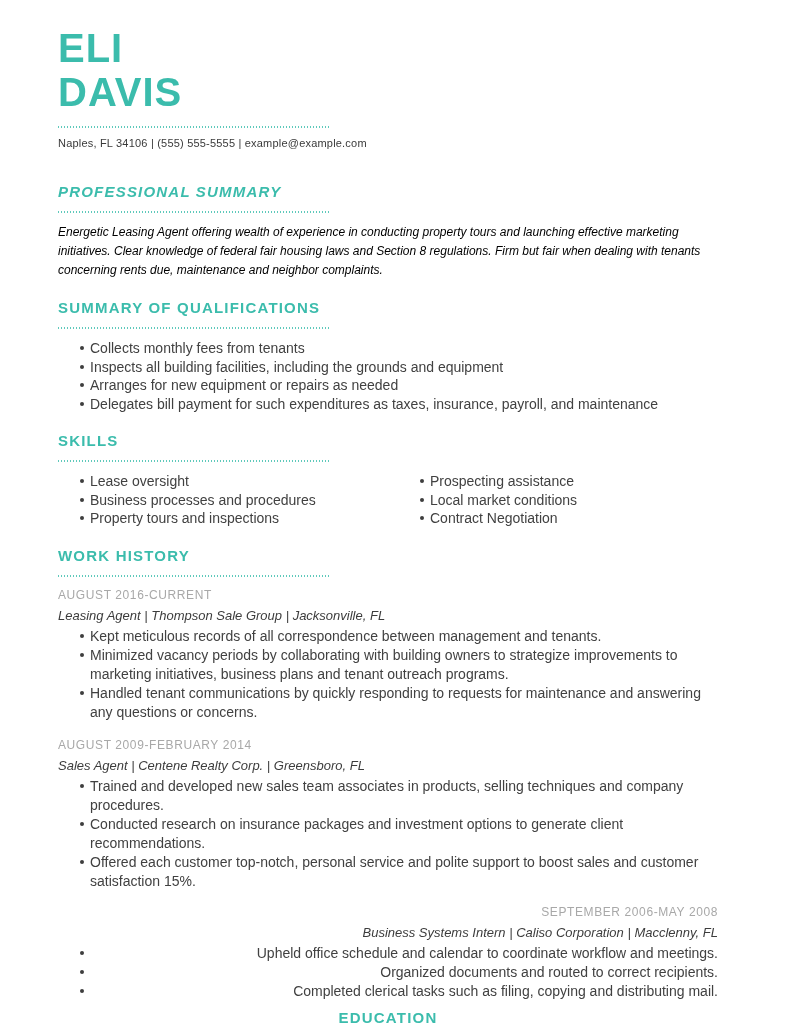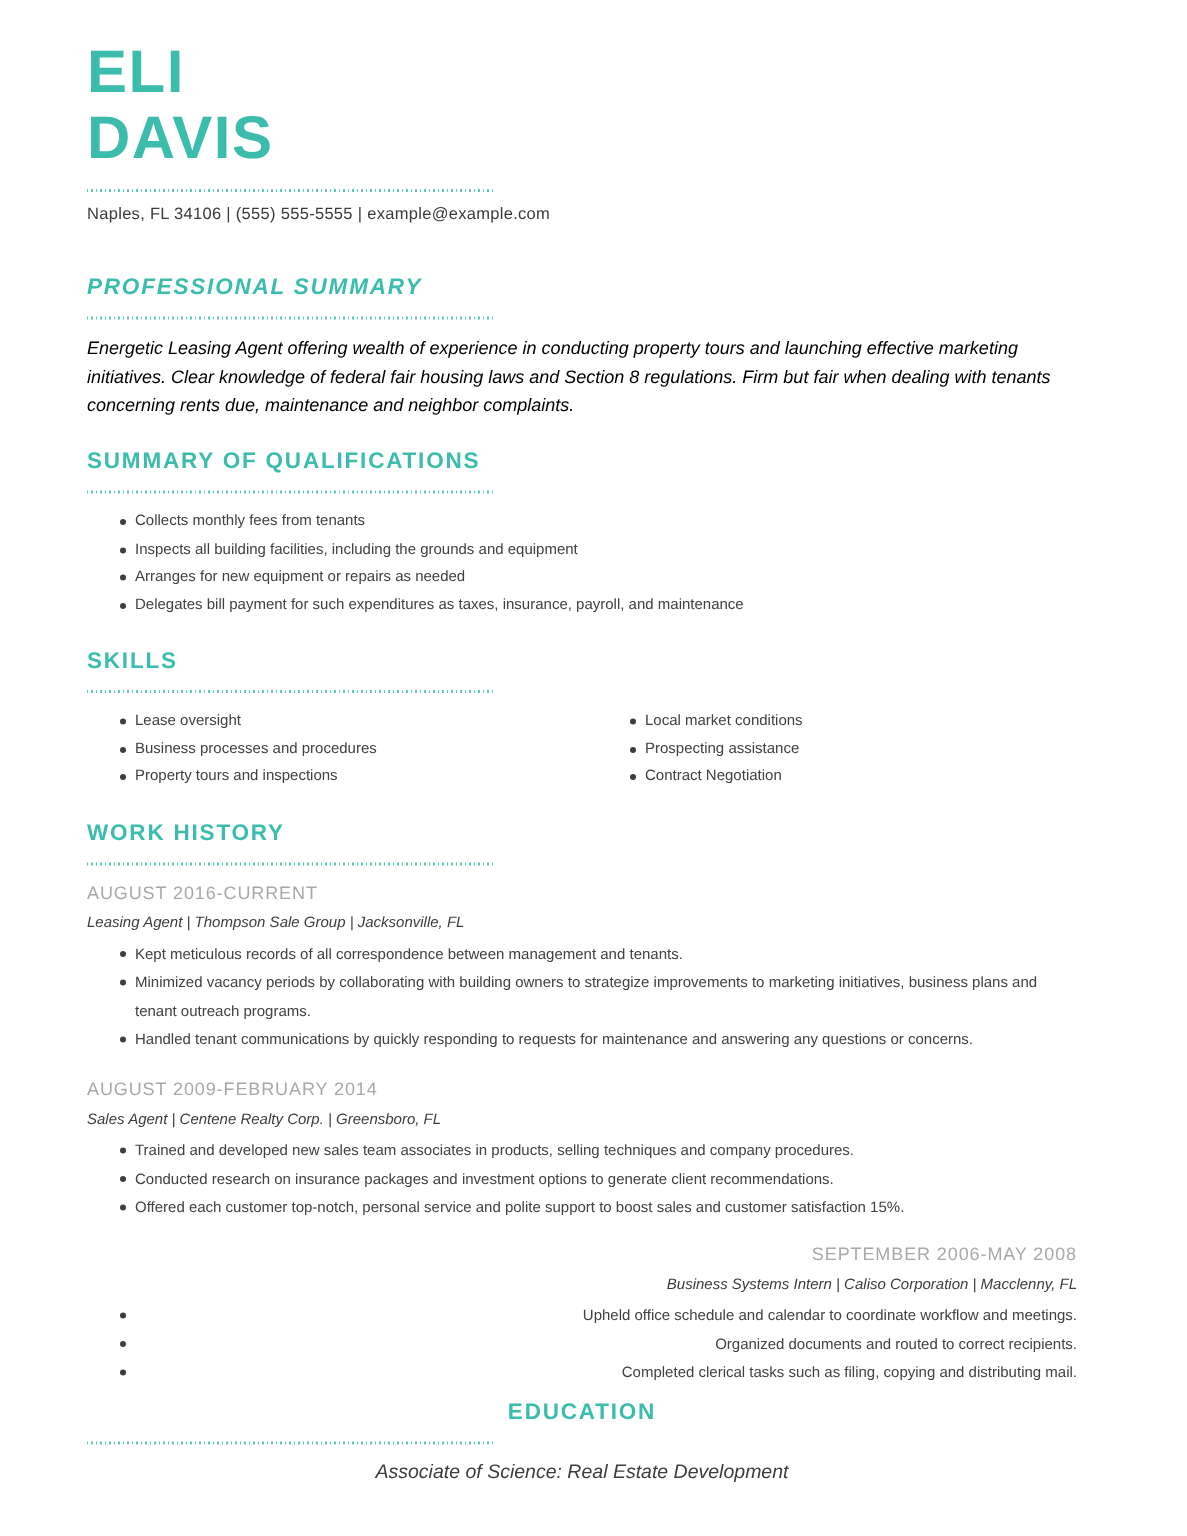--- a/index.html
+++ b/index.html
@@ -26,35 +26,35 @@
   section.summary { margin-top: 34px; font-style: italic; }
   section.education { margin-top: 9px; text-align: center; }
   h2 { margin: 0; font-size: 15px; line-height: 16px; font-weight: 600;
        letter-spacing: 1.2px; color: #3bbcac; }
   .dotted-h { margin-top: 11px; }
   .section-body { margin-top: 10px; }
 
   p.para { margin: 0; font-size: 12px; line-height: 19px; color: #000000; }
 
   ul.bullets { margin: 0; padding: 0; list-style: none; }
-  ul.bullets li { position: relative; padding-left: 32px; font-size: 10px; line-height: 18.5px; color: #414141; }
+  ul.bullets li { position: relative; padding-left: 32px; font-size: 14px; line-height: 18.5px; color: #414141; }
   ul.bullets li::before { content: ""; position: absolute; left: 22px; top: 7px;
        width: 4px; height: 4px; border-radius: 50%; background: #3e3e3e; }
   ul.bullets.wh li { line-height: 19px; }
 
   .skills-cols { display: flex; }
   .skills-col1 { width: 340px; }
   .skills-col2 { flex: 1; }
 
   
   .job { margin-top: 16px; }
   .job.first { margin-top: 11px; }
   .job.third { margin-top: 14px; text-align: right; }
   .job-dates { font-size: 12px; line-height: 15px; color: #a8a8a8; letter-spacing: 0.6px; }
-  .job-title { margin-top: 5px; font-size: 10px; line-height: 16px; font-style: italic; color: #3c3c3c; }
+  .job-title { margin-top: 5px; font-size: 13px; line-height: 16px; font-style: italic; color: #3c3c3c; }
   .job .bullets { margin-top: 3px; }
 
   .degree { margin-top: 0; font-size: 13px; line-height: 16px; font-style: italic; color: #3c3c3c; }
 </style>
 </head>
 <body>
 
 <div class="page">
   <div class="content">
 
@@ -99,23 +99,23 @@
         <ul class="bullets skills-col1">
 
             <li>Lease oversight</li>
 
             <li>Business processes and procedures</li>
 
             <li>Property tours and inspections</li>
           </ul>
         <ul class="bullets skills-col2">
 
+            <li>Prospecting assistance</li>
+
             <li>Local market conditions</li>
-
-            <li>Prospecting assistance</li>
 
             <li>Contract Negotiation</li>
           </ul>
       </div>
     </section>
 
     <section>
       <h2>WORK HISTORY</h2>
       <div class="dotted dotted-h"></div>
 

